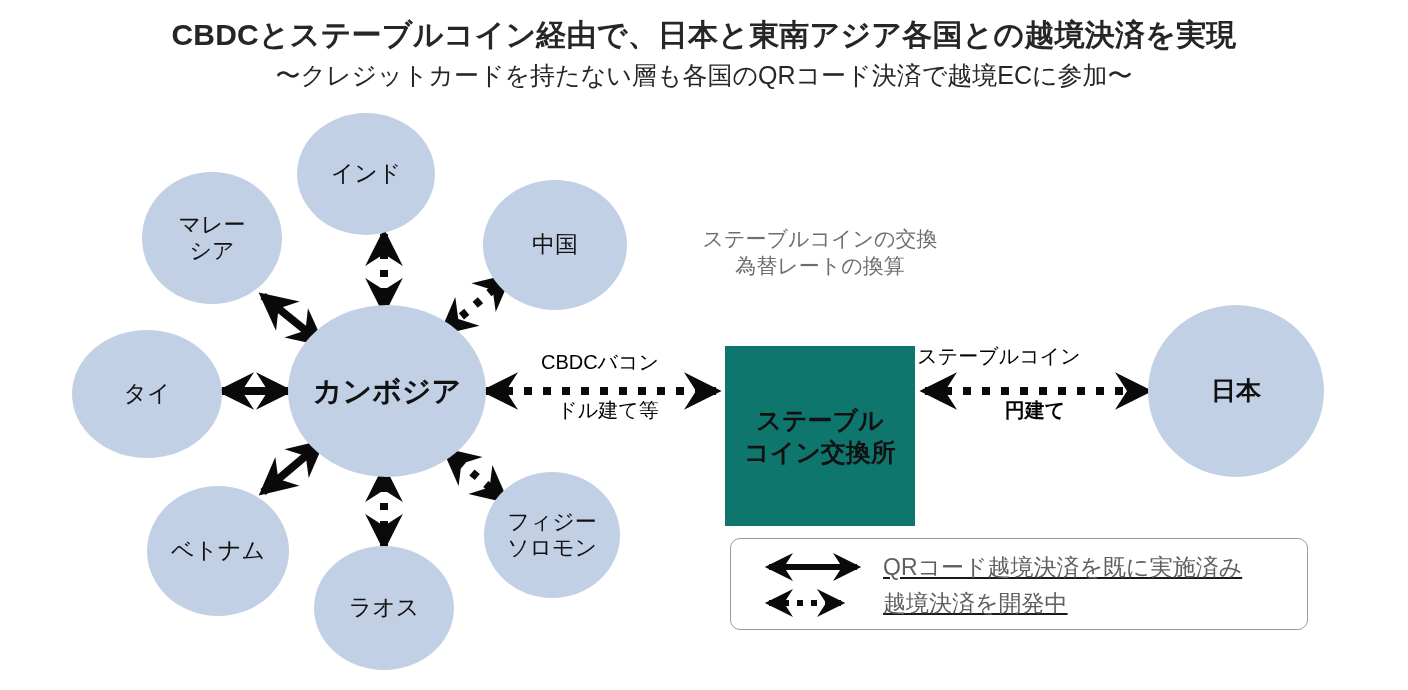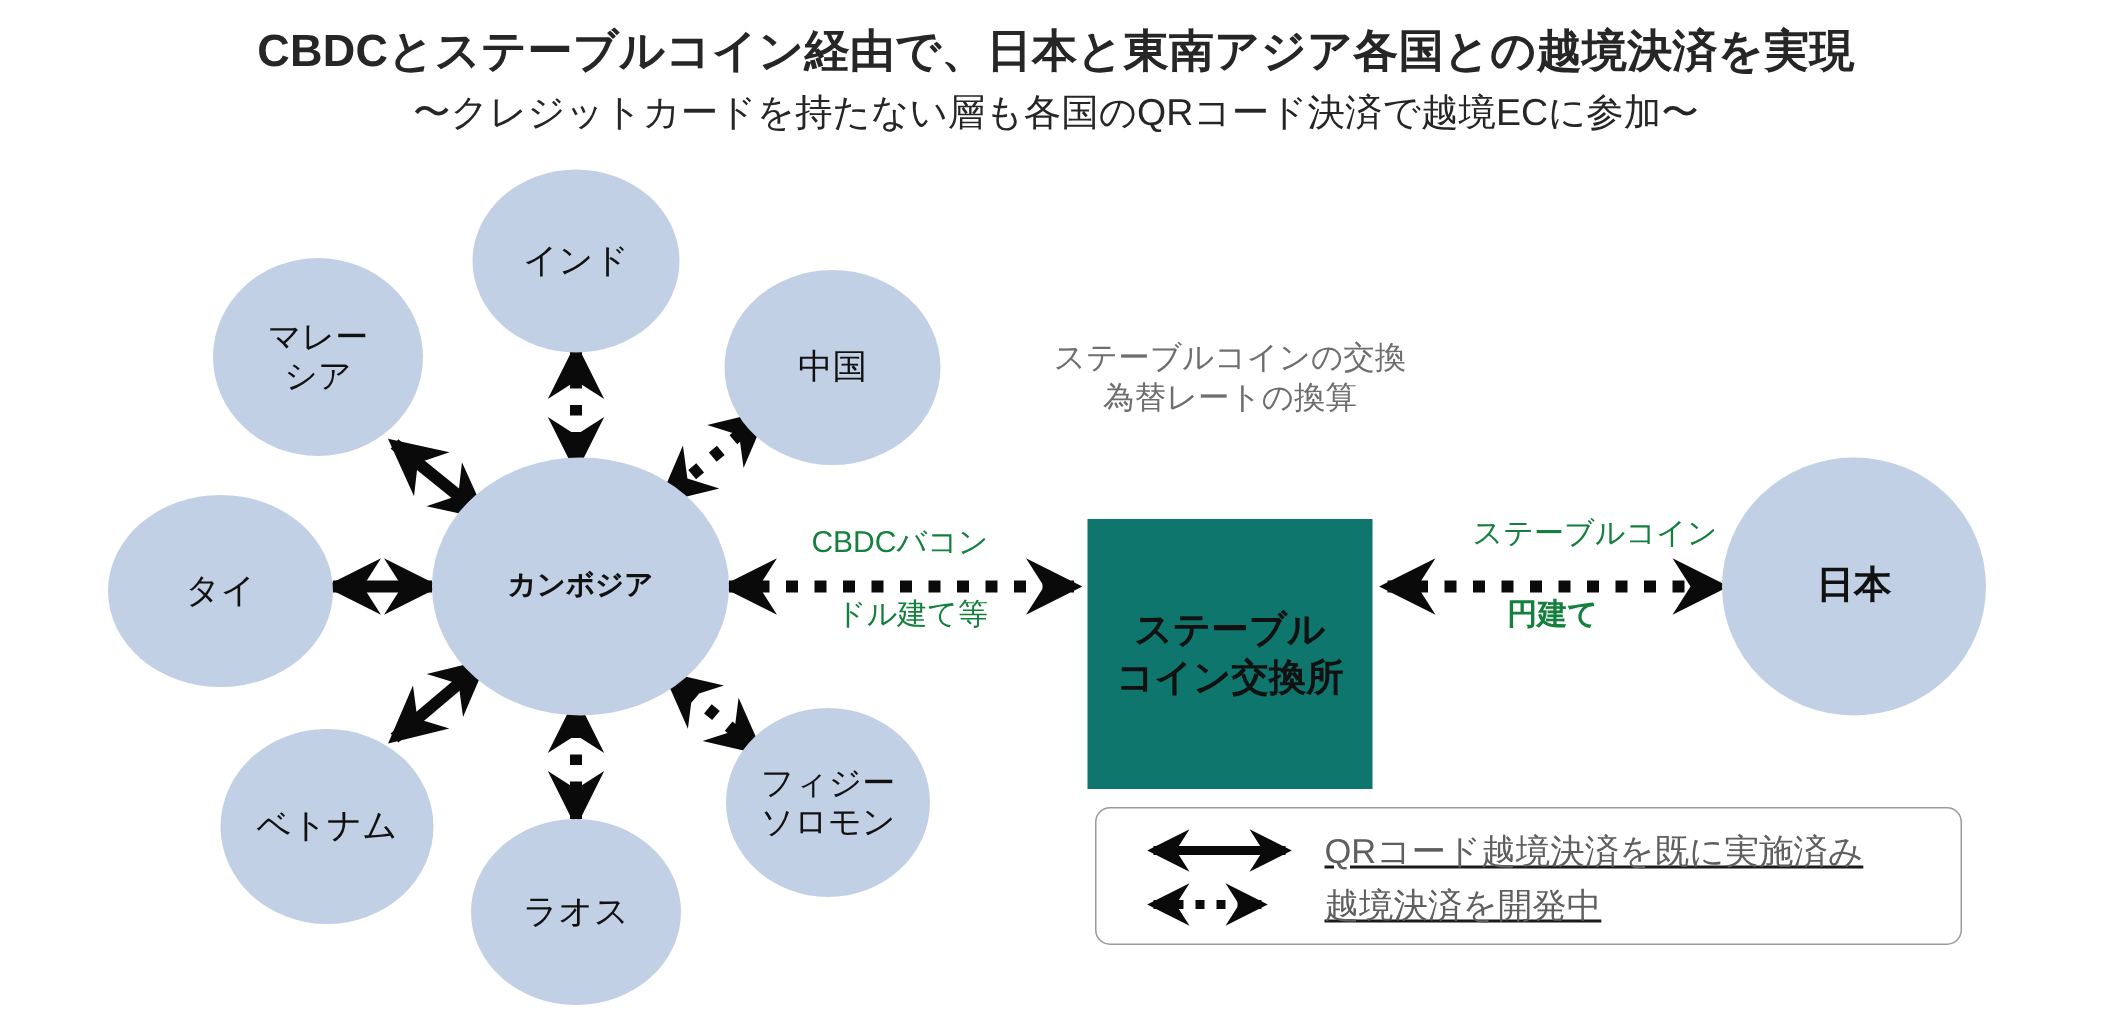--- a/index.html
+++ b/index.html
@@ -60,21 +60,21 @@
     box-sizing: border-box;
   }
   .node .node-label {
     display: block;
     white-space: pre-line;
     padding: 0 4px;
   }
   .node-sm   { font-size: 22px; }
   .node-md   { font-size: 23px; }
   .node-lg   { font-size: 25px; font-weight: bold; }
-  .node-hub  { font-size: 19px; font-weight: bold; background: #c2d0e5; }
+  .node-hub  { font-size: 29px; font-weight: bold; background: #c2d0e5; }
 
   
   .exchange-box {
     position: absolute;
     background: #0f766e;
     display: flex;
     align-items: center;
     justify-content: center;
     text-align: center;
     font-size: 25px;
@@ -90,21 +90,21 @@
   .caption {
     position: absolute;
     color: #6e6e6e;
     font-size: 21px;
     line-height: 1.3;
     text-align: center;
     white-space: pre-line;
   }
   .edge-label {
     position: absolute;
-    color: #15803d;
+    color: #000000;
     font-size: 20px;
     line-height: 1.2;
     text-align: center;
     white-space: nowrap;
   }
 
   
   .arrow-layer {
     position: absolute;
     left: 0;
@@ -192,21 +192,21 @@
 
     <g>
       <line x1="486" y1="391" x2="716" y2="391" stroke-width="8" stroke-dasharray="8 11" marker-start="url(#atail)" marker-end="url(#ahead)"></line>
     </g>
 
     <g>
       <line x1="925" y1="391" x2="1147" y2="391" stroke-width="8" stroke-dasharray="8 11" marker-start="url(#atail)" marker-end="url(#ahead)"></line>
     </g>
   </svg>
 
-  <div class="node node-md" style="left:315px; top:113px; width:138px; height:122px;justify-content:center;">
+  <div class="node node-md" style="left:297px; top:113px; width:138px; height:122px;justify-content:center;">
     <span class="node-label">インド</span>
   </div>
 
   <div class="node node-sm" style="left:142px; top:172px; width:140px; height:132px;">
     <span class="node-label">マレー
 シア</span>
   </div>
 
   <div class="node node-md" style="left:483px; top:180px; width:144px; height:130px;">
     <span class="node-label">中国</span>
@@ -241,21 +241,21 @@
     <span class="node-label">ステーブル
 コイン交換所</span>
   </div>
 
   <div class="caption" style="left:660px; top:225px; width:320px;">ステーブルコインの交換
 為替レートの換算</div>
 
   <div class="edge-label" style="left:500px; top:350px; width:200px;">CBDCバコン</div>
   <div class="edge-label" style="left:508px; top:398px; width:200px;">ドル建て等</div>
 
-  <div class="edge-label" style="left:925px; top:344px; width:220px;text-align:right;">ステーブルコイン</div>
+  <div class="edge-label" style="left:889px; top:344px; width:220px;">ステーブルコイン</div>
   <div class="edge-label" style="left:925px; top:398px; width:220px;font-weight:bold;">円建て</div>
 
   <div class="legend" style="left:730px; top:538px; width:578px; height:92px;text-decoration:underline;">
 
     <div class="legend-row">
       <svg class="legend-key" viewBox="0 0 130 34">
         <defs>
           <marker id="lhead" markerWidth="5.2" markerHeight="5.2" refX="4.2" refY="2.6" orient="auto" markerUnits="strokeWidth">
             <path d="M0.2,0.25 L4.9,2.6 L0.2,4.95 L1.7,2.6 Z" fill="#0a0a0a"></path>
           </marker>

